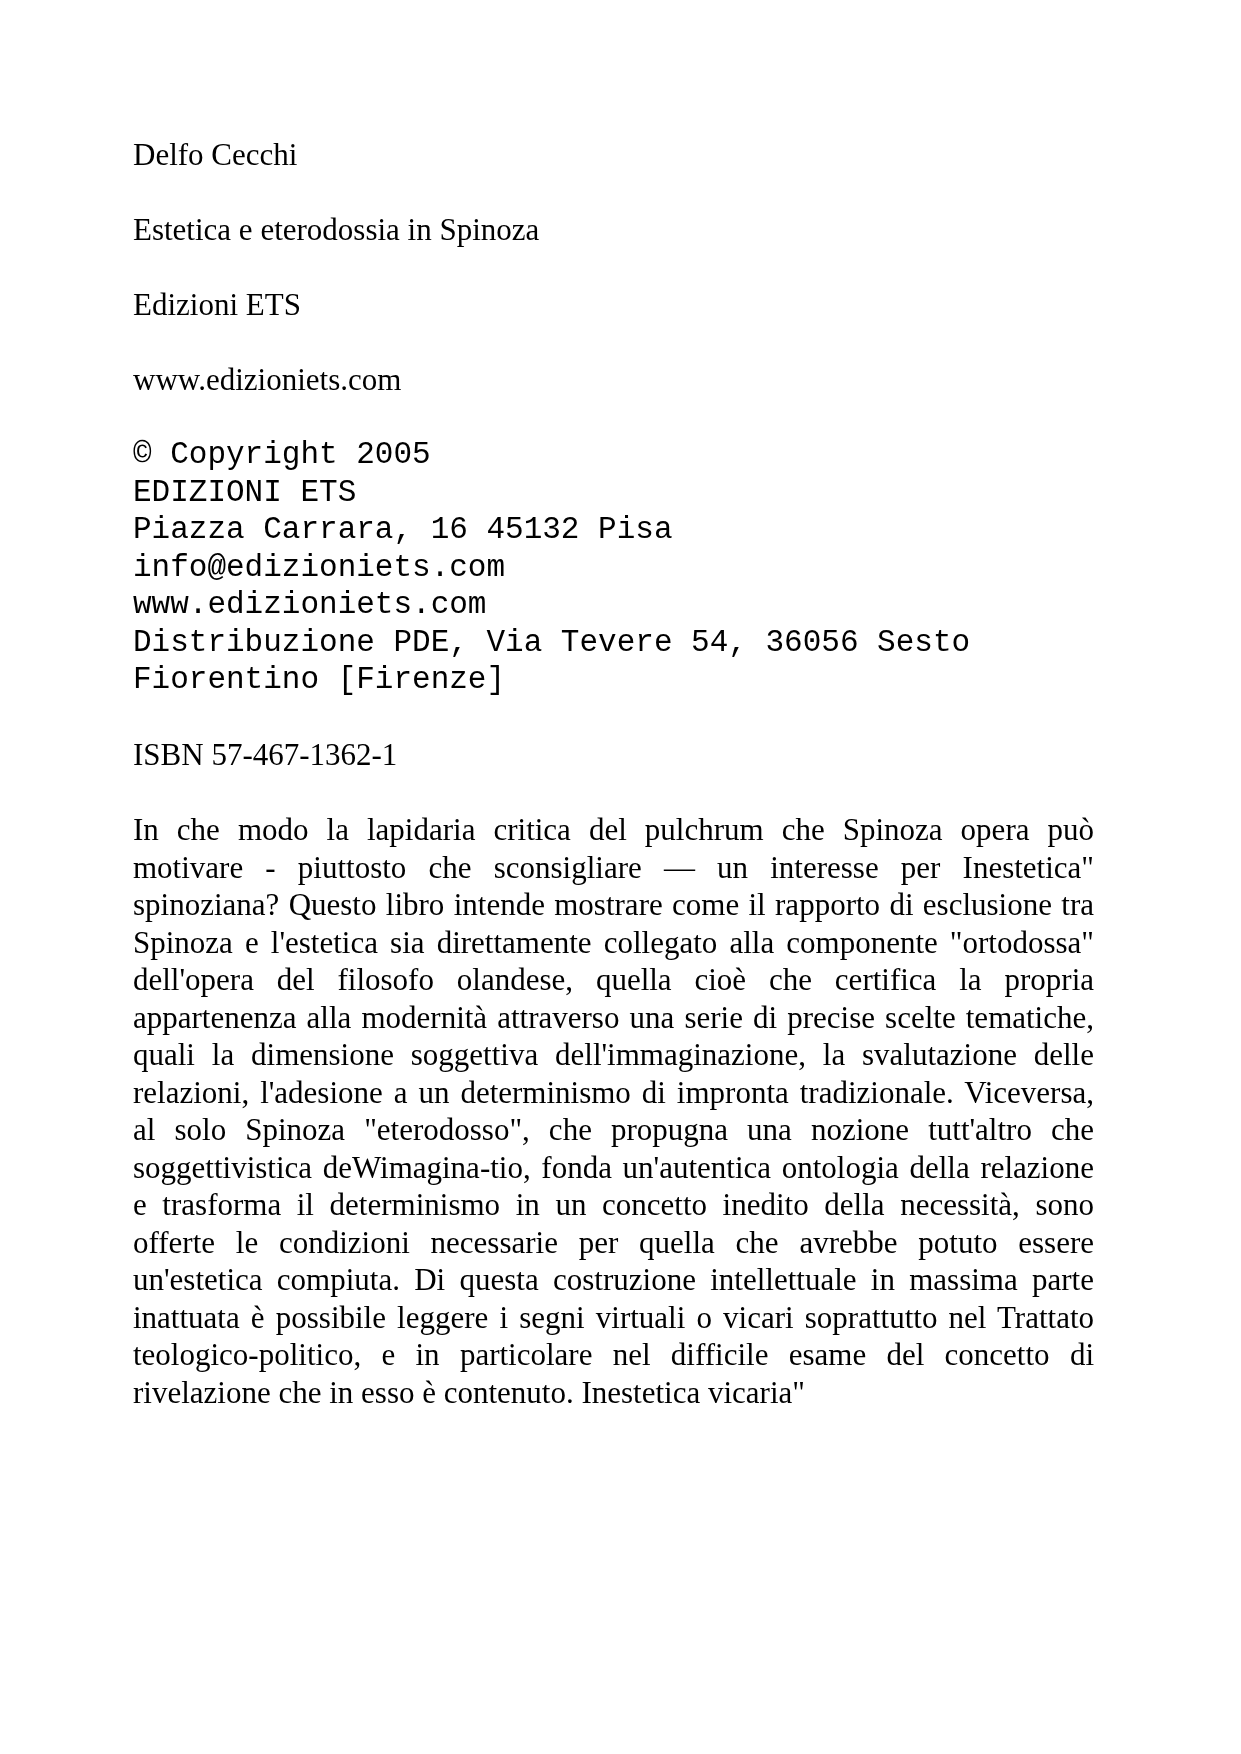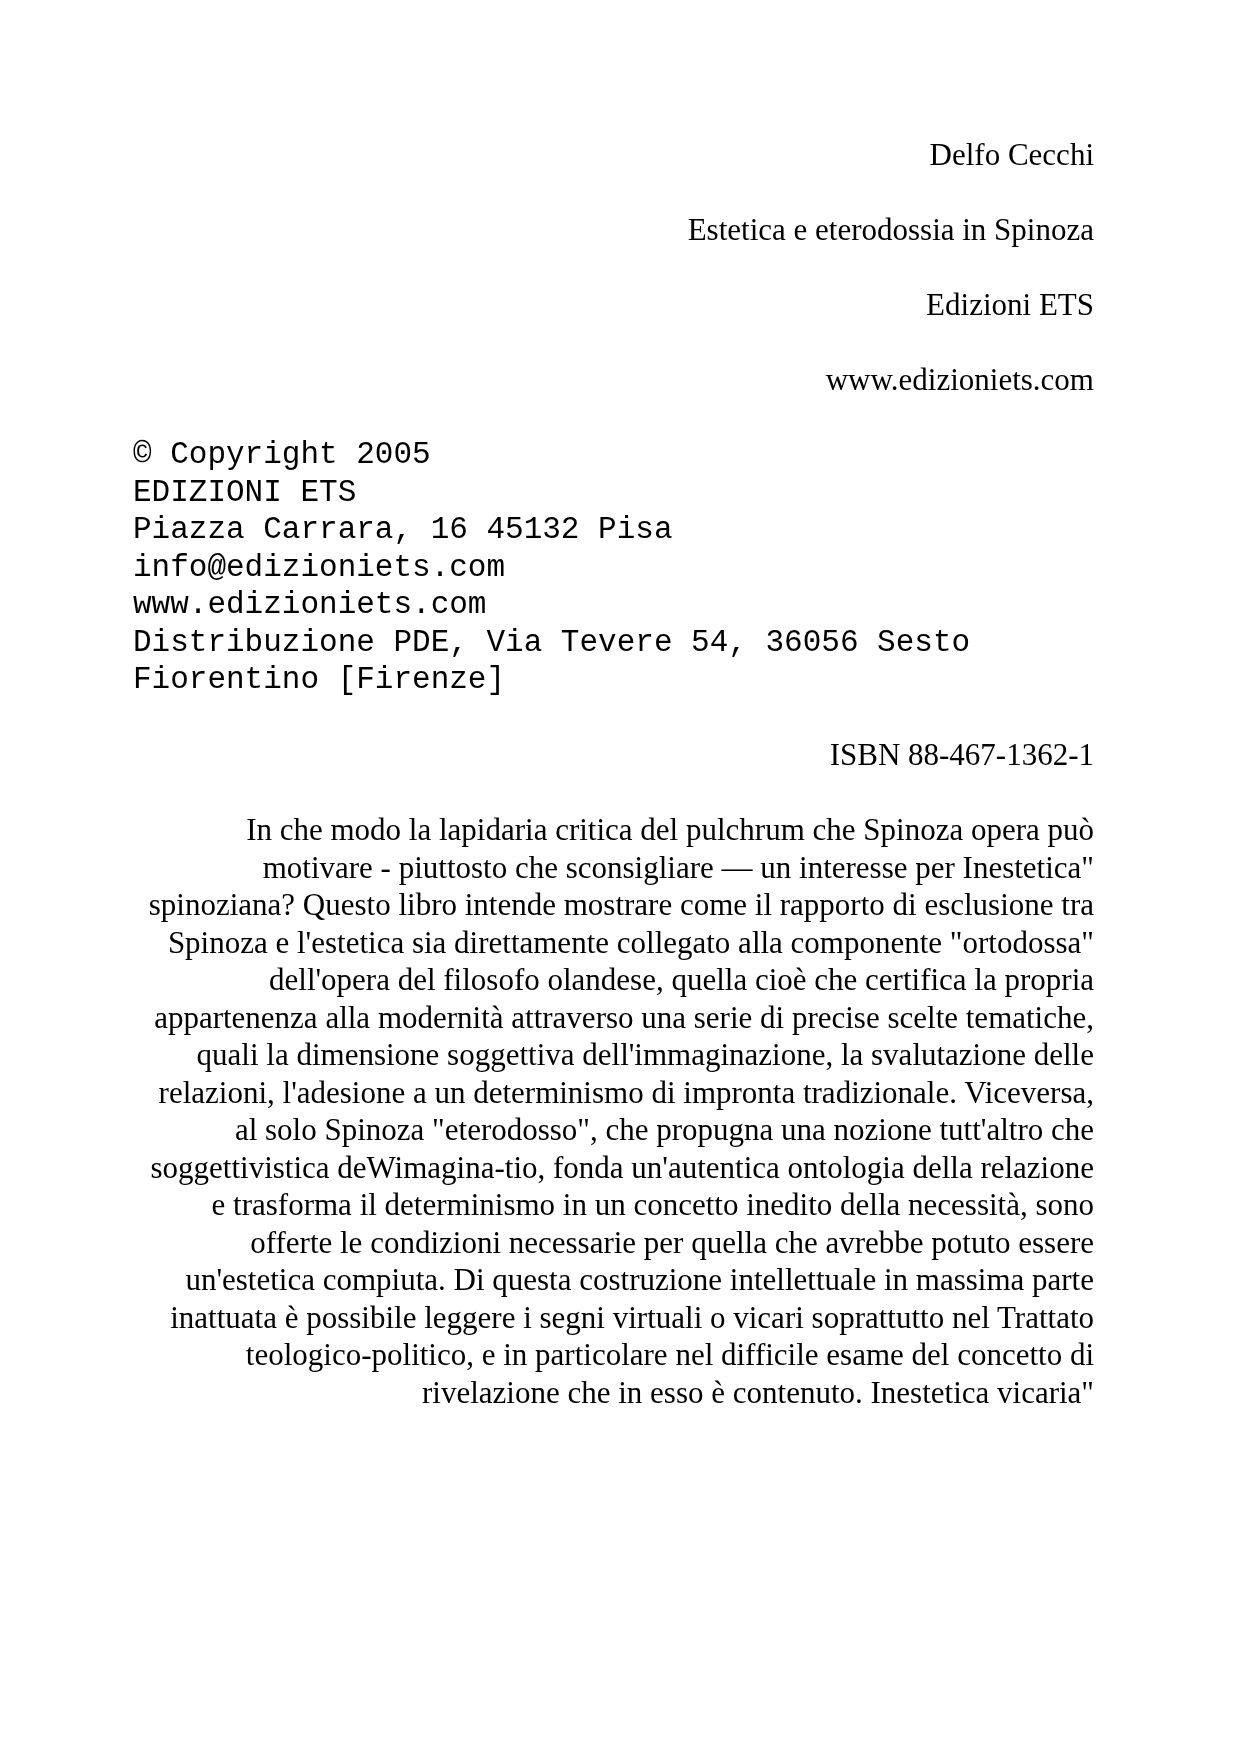--- a/index.html
+++ b/index.html
@@ -15,21 +15,20 @@
       background: #ffffff;
       padding: 136px 147px 0 133px;
       font-family: "Liberation Serif", "DejaVu Serif", serif;
       font-size: 31px;
       line-height: 37.5px;
       color: #000000;
       overflow: hidden;
     }
     .page p {
       margin: 0 0 37.5px 0;
-      text-align: right;
     }
     .justified {
       text-align: justify;
       text-justify: inter-word;
     }
     .block {
       margin: 0 0 37.5px 0;
       font-family: Liberation Mono, monospace;
     }
     .block div {
@@ -52,17 +51,17 @@
 
   <div class="block">
     <div>© Copyright 2005</div>
     <div>EDIZIONI ETS</div>
     <div>Piazza Carrara, 16 45132 Pisa</div>
     <div>info@edizioniets.com</div>
     <div>www.edizioniets.com</div>
     <div>Distribuzione PDE, Via Tevere 54, 36056 Sesto Fiorentino [Firenze]</div>
   </div>
 
-  <p>ISBN 88-467-1362-1</p>
+  <p>ISBN 57-467-1362-1</p>
 
   <p class="justified">In che modo la lapidaria critica del pulchrum che Spinoza opera può motivare - piuttosto che sconsigliare — un interesse per Inestetica" spinoziana? Questo libro intende mostrare come il rapporto di esclusione tra Spinoza e l'estetica sia direttamente collegato alla componente "ortodossa" dell'opera del filosofo olandese, quella cioè che certifica la propria appartenenza alla modernità attraverso una serie di precise scelte tematiche, quali la dimensione soggettiva dell'immaginazione, la svalutazione delle relazioni, l'adesione a un determinismo di impronta tradizionale. Viceversa, al solo Spinoza "eterodosso", che propugna una nozione tutt'altro che soggettivistica deWimagina-tio, fonda un'autentica ontologia della relazione e trasforma il determinismo in un concetto inedito della necessità, sono offerte le condizioni necessarie per quella che avrebbe potuto essere un'estetica compiuta. Di questa costruzione intellettuale in massima parte inattuata è possibile leggere i segni virtuali o vicari soprattutto nel Trattato teologico-politico, e in particolare nel difficile esame del concetto di rivelazione che in esso è contenuto. Inestetica vicaria"</p>
 
 </div>
 
 </body></html>

